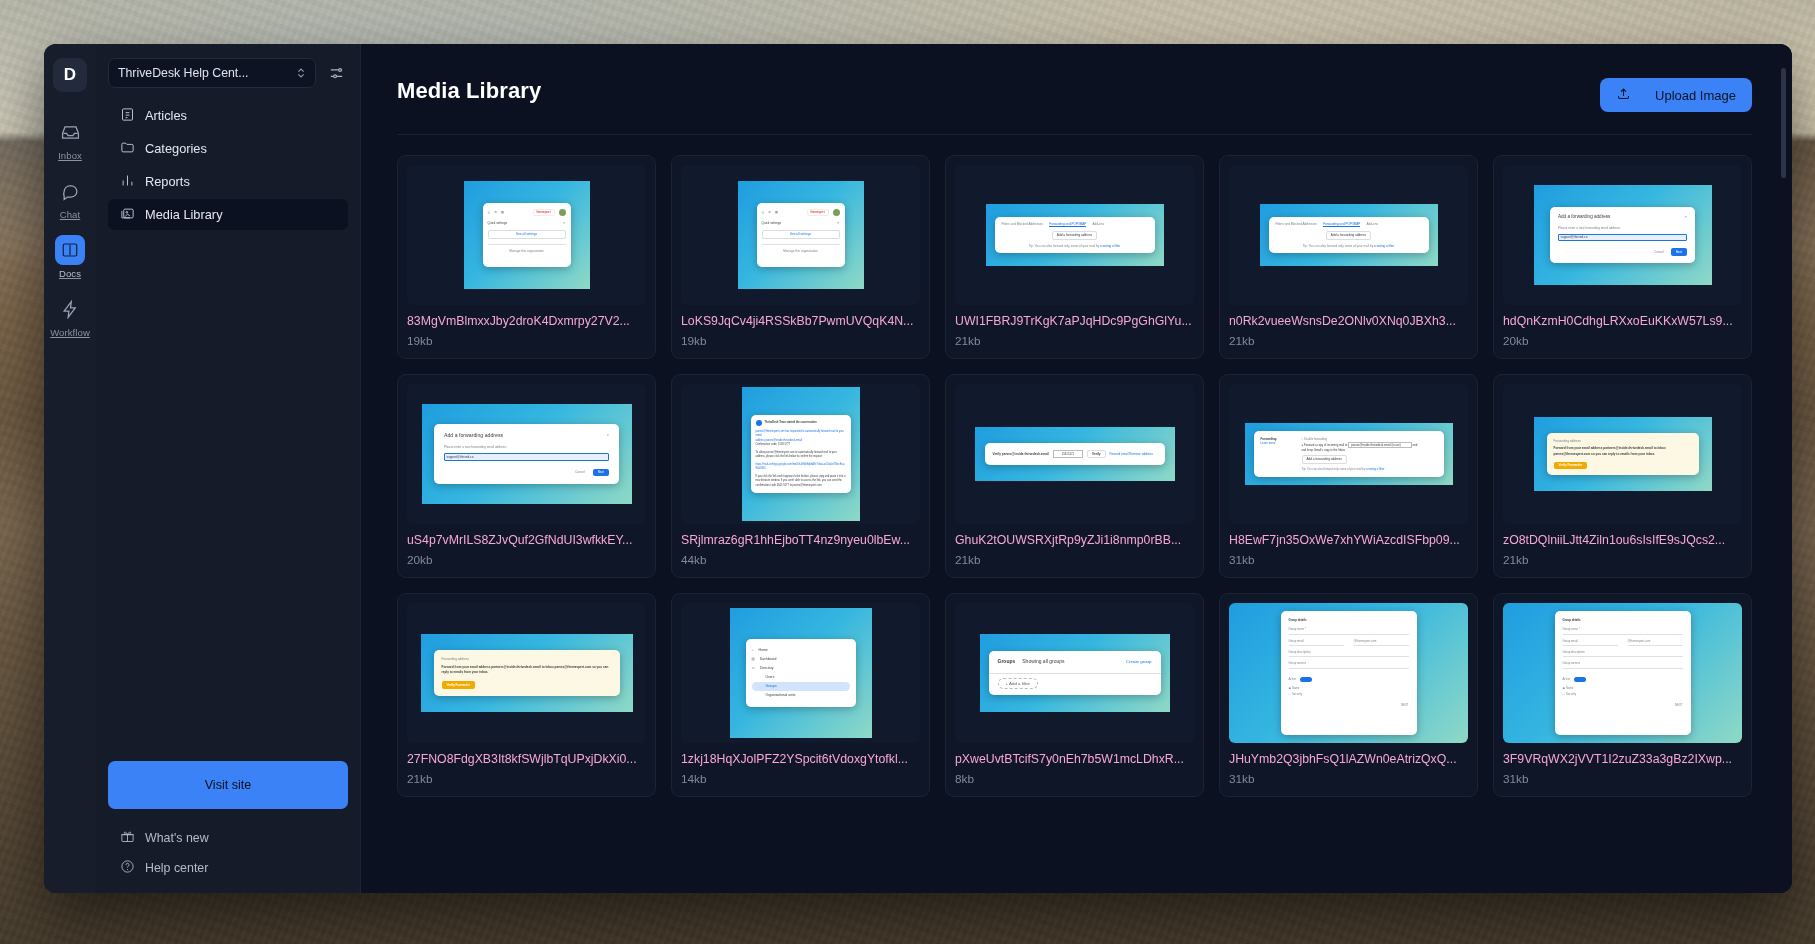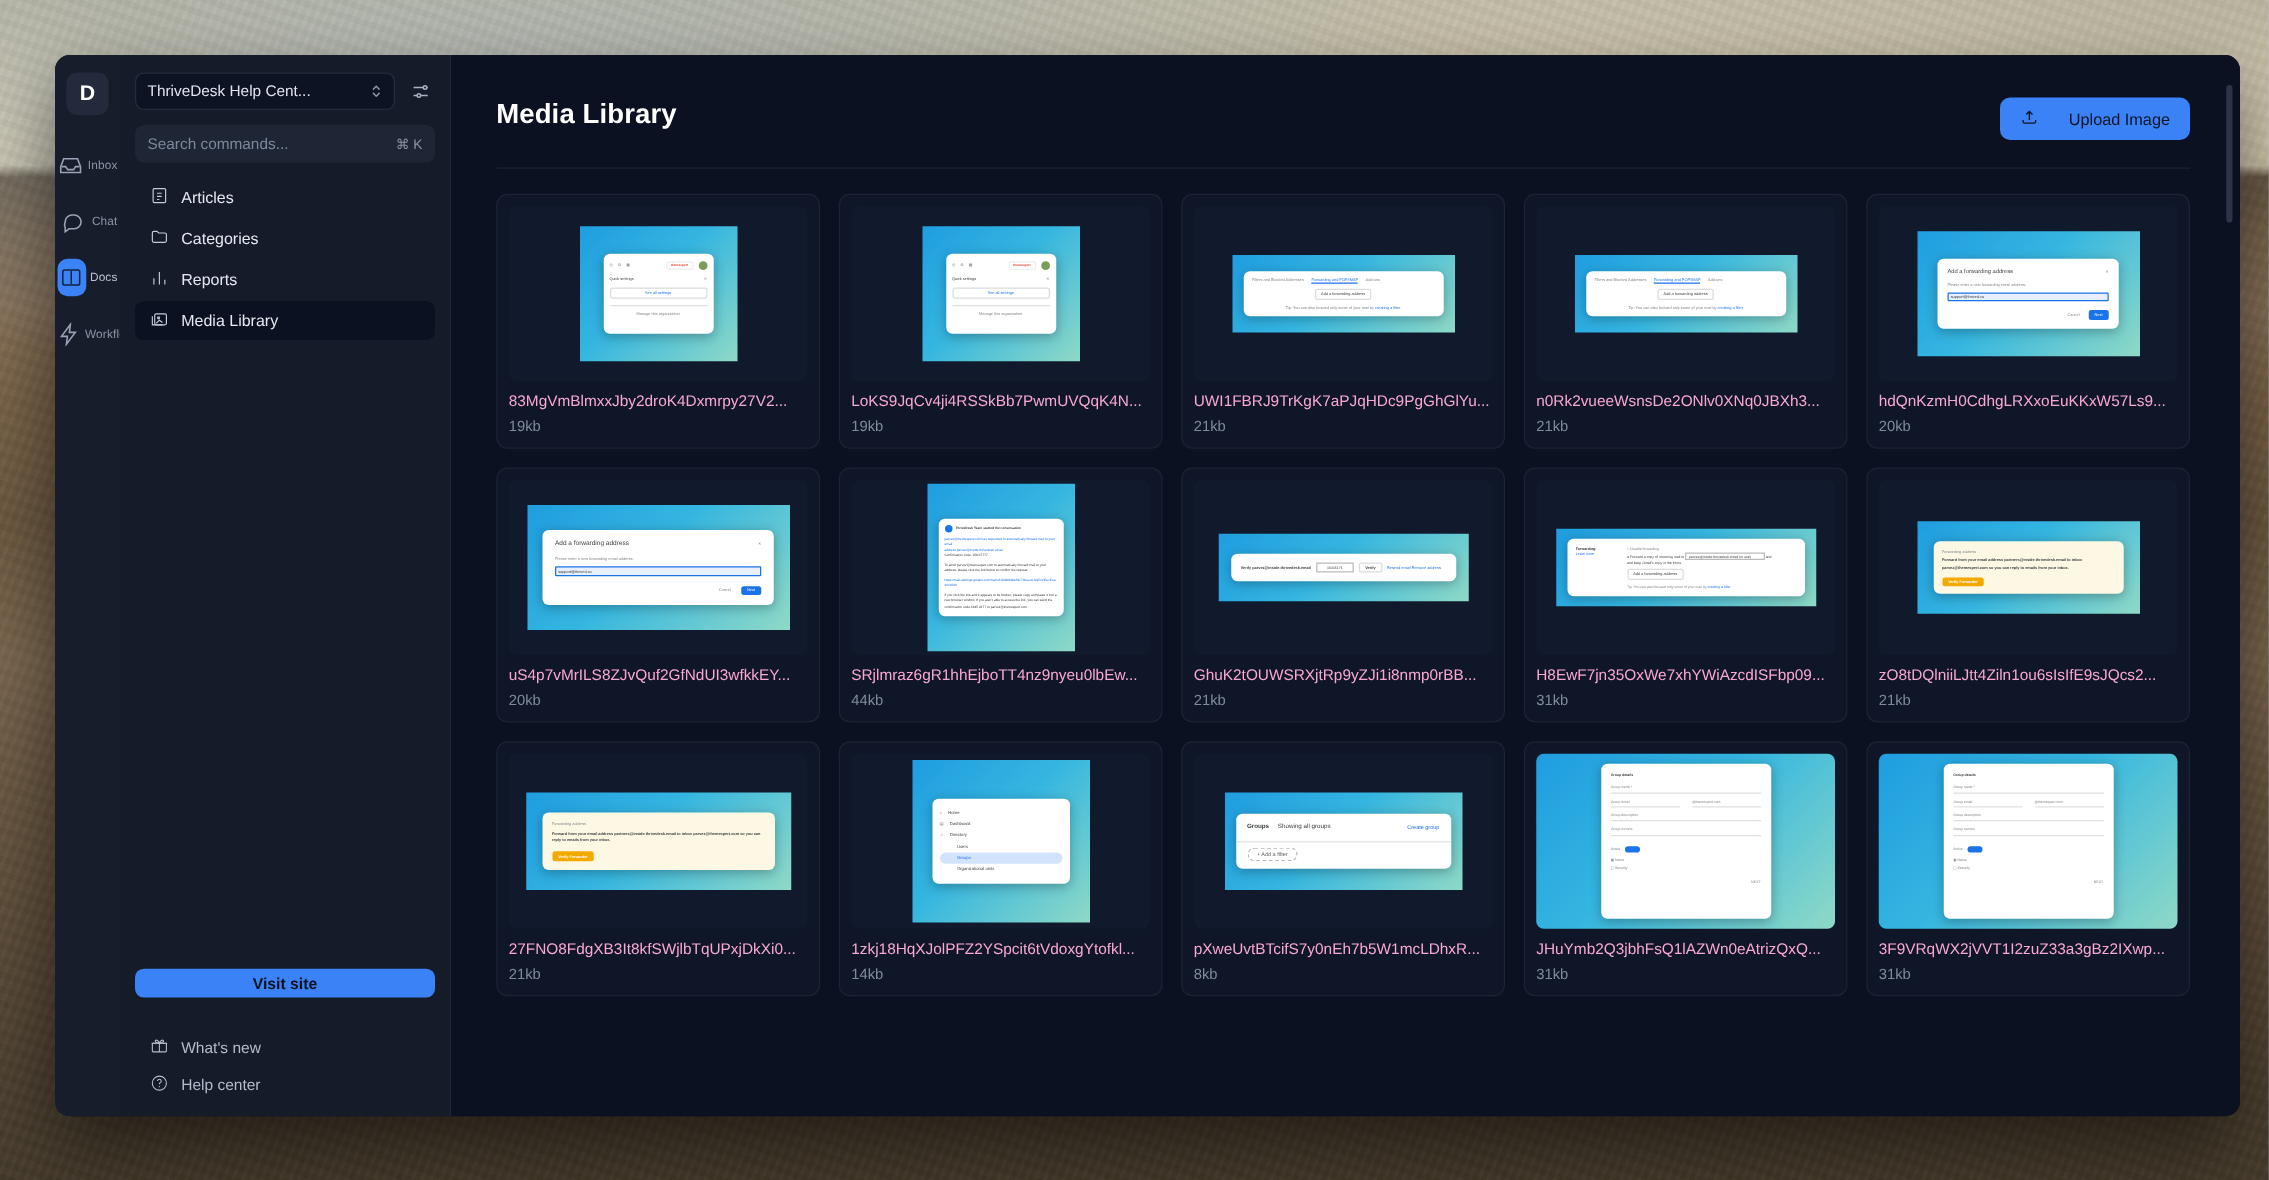--- a/index.html
+++ b/index.html
@@ -47,23 +47,23 @@
     padding-top: 14px; gap: 4px;
   }
   .logo {
     width: 34px; height: 34px; border-radius: 9px;
     background: #222a3b;
     display: flex; align-items: center; justify-content: center;
     color: #fff; font-weight: 700; font-size: 17px;
     margin-bottom: 16px;
   }
   .rail-item {
-    width: 48px; display: flex; flex-direction: row;
+    width: 48px; display: flex; flex-direction: column;
     align-items: center; gap: 3px; padding: 5px 0 6px;
-    color: #8b93a5; cursor: pointer;
+    color: #8b93a5; cursor: pointer; text-decoration: underline;
   }
   .rail-item .ricon {
     width: 30px; height: 30px; border-radius: 8px;
     display: flex; align-items: center; justify-content: center;
   }
   .rail-item.active .ricon { background: #3b82f6; color: #0c1322; }
   .rail-item.active .ricon svg { stroke: #10203c; }
   .rail-item .rlabel { font-size: 9.5px; letter-spacing: .1px; }
   .rail-item.active .rlabel { color: #b9c1d1; }
   .rail-item svg { stroke: #9aa3b5; fill: none; stroke-width: 1.6; }
@@ -100,24 +100,24 @@
   .nav-item {
     display: flex; align-items: center; gap: 10px;
     height: 31px; padding: 0 12px; border-radius: 7px;
     color: #e3e8f1; font-size: 12.8px; cursor: pointer;
   }
   .nav-item.active { background: #0b1120; }
   .nav-item svg { stroke: #c3cad8; fill: none; stroke-width: 1.5; }
 
   .sb-spacer { flex: 1; }
   .visit-btn {
-    height: 23px; border-radius: 7px; background: #3b82f6;
-    color: #0b1120; font-size: 12.6px; font-weight: 700;
+    height: 48px; border-radius: 7px; background: #3b82f6;
+    color: #0b1120; font-size: 12.6px; font-weight: 400;
     display: flex; align-items: center; justify-content: center;
-    cursor: pointer; margin-bottom: 25px;
+    cursor: pointer; margin-bottom: 14px;
   }
   .sb-foot-item {
     display: flex; align-items: center; gap: 10px;
     padding: 0 12px; height: 30px;
     color: #b4bccb; font-size: 12.4px; cursor: pointer;
   }
   .sb-foot-item svg { stroke: #b4bccb; fill: none; stroke-width: 1.4; }
 
   
   .main {
@@ -271,24 +271,20 @@
       </div>
       <div class="filter-btn">
         <svg width="17" height="17" viewBox="0 0 24 24" fill="none" stroke="#a9b1c2" stroke-width="1.7">
           <path d="M4 7h11M19 7h1M4 16h4M12 16h8"></path>
             <circle cx="17" cy="7" r="2"></circle>
             <circle cx="10" cy="16" r="2"></circle>
         </svg>
       </div>
     </div>
 
-    <div class="cmd-search">
-      <span class="ph">Search commands...</span>
-      <span class="kbd">⌘ K</span>
-    </div>
 
     <div class="nav-list">
       <div class="nav-item">
         <span>
           <svg width="15" height="15" viewBox="0 0 24 24">
               <rect x="4" y="3" width="16" height="18" rx="1.5"></rect>
               <path d="M9 9h6M9 13h6M9 17h3"></path>
             </svg>
         </span>
         <span>Articles</span>

